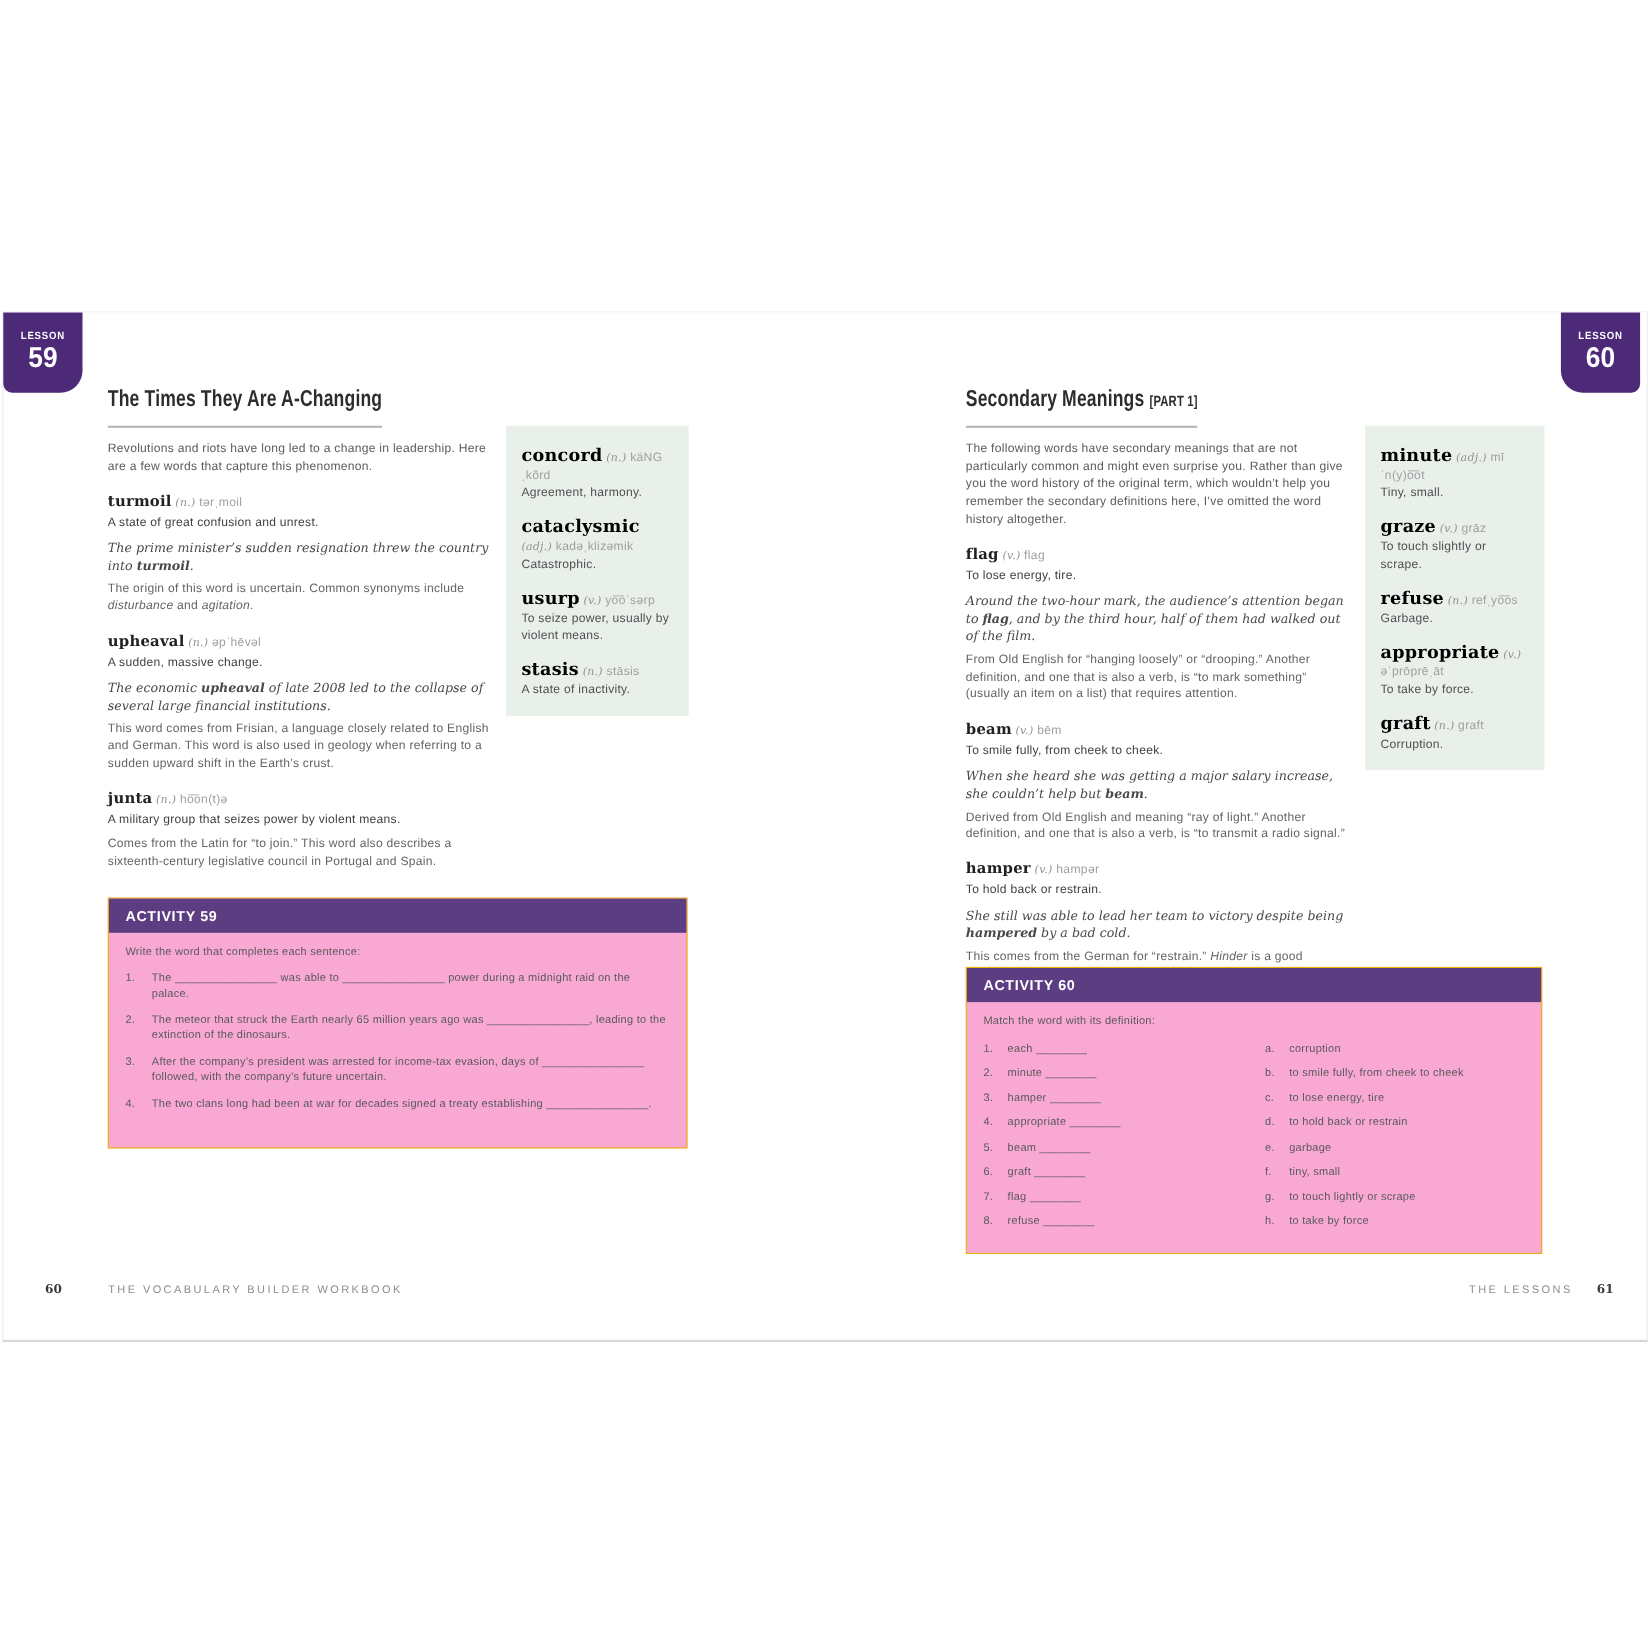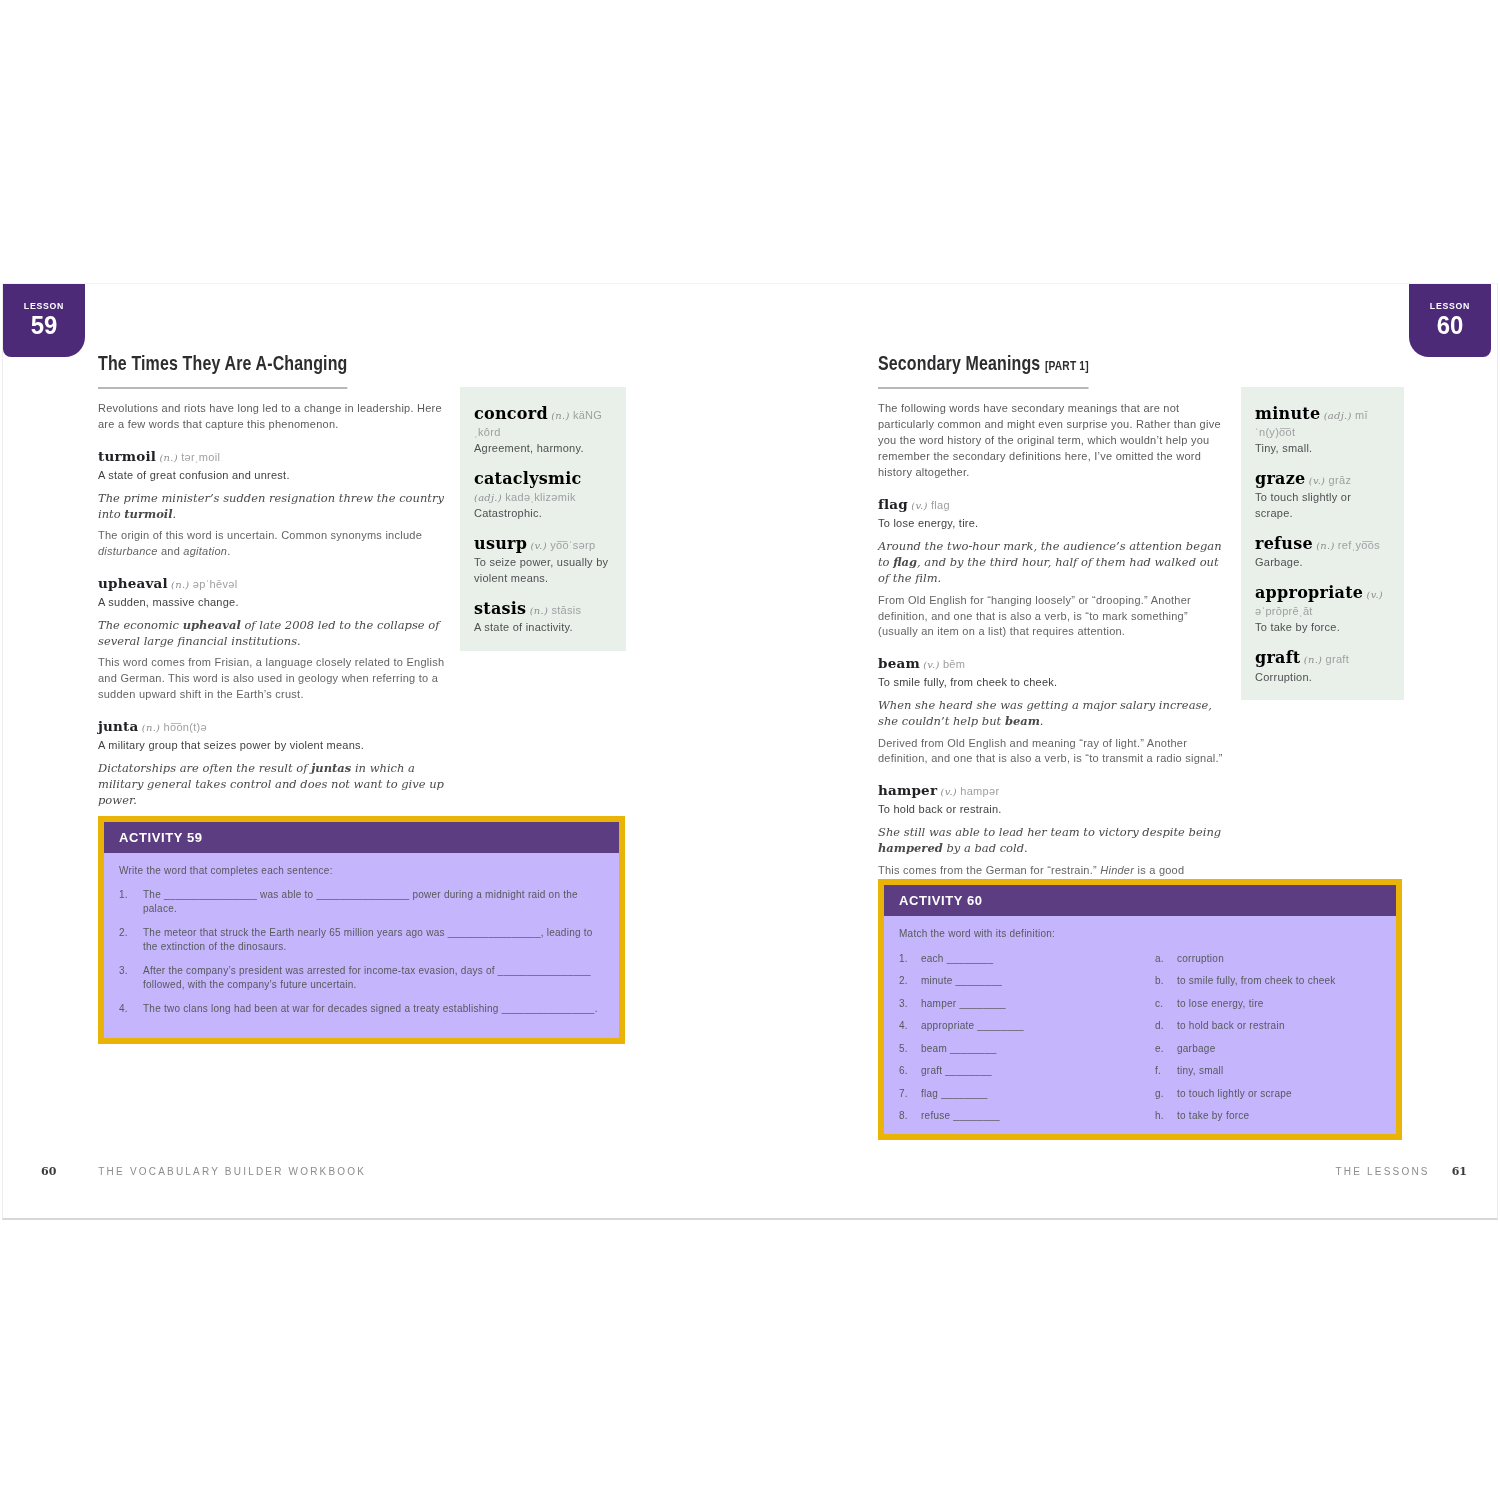--- a/index.html
+++ b/index.html
@@ -10,21 +10,21 @@
     -webkit-font-smoothing:antialiased;
   }
   .spread{
     position:absolute;left:2px;top:283px;width:1494px;height:934px;
     background:#fff;
     border-left:1px solid #ececec;border-right:1px solid #ececec;border-top:1px solid #f3f3f3;
     border-bottom:2px solid #d7d7d8;
   }
   
   .badge{
-    position:absolute;top:0;width:82px;height:73px;background:#4c2a78;color:#fff;
+    position:absolute;top:0;width:72px;height:73px;background:#4c2a78;color:#fff;
     text-align:center;box-sizing:border-box;
   }
   .badge-left{left:0;border-radius:0 0 20px 8px;}
   .badge-right{right:6px;border-radius:0 0 8px 20px;}
   .badge .lbl{font-size:9.5px;font-weight:700;letter-spacing:.8px;margin-top:16px;transform:scaleX(.92);}
   .badge .num{font-size:26px;font-weight:700;margin-top:1px;transform:scaleX(.92);line-height:1;}
 
   
   .main-col{position:absolute;top:64px;width:350px;color:#636466;font-size:11px;line-height:1.45;letter-spacing:.25px;}
   .main-left{left:95px;}
@@ -56,21 +56,21 @@
     position:absolute;background:#e9f0ea;box-sizing:border-box;
     padding:15px 14px;font-size:11px;line-height:1.45;color:#5a5b5d;letter-spacing:.25px;
   }
   .sidebar-left{left:457px;top:103px;width:166px;min-height:203px;}
   .sidebar-right{left:1238px;top:103px;width:163px;min-height:244px;}
   .sb-entry + .sb-entry{margin-top:10px;}
   .sb-word{font-family:"DejaVu Serif", serif;font-weight:700;font-size:16px;color:#000000;}
   .sb-def{color:#4e4f51;}
 
   
-  .activity{position:absolute;border:6px solid #eab308;background:#c4b5fd;box-sizing:border-box;}
+  .activity{position:absolute;border:1px solid #eab308;background:#f9a8d4;box-sizing:border-box;}
   .activity-left{left:95px;top:532px;width:527px;height:228px;}
   .activity-right{left:875px;top:595px;width:524px;height:261px;}
   .act-head{background:#5d3d82;color:#fff;font-weight:700;font-size:13px;letter-spacing:.6px;padding:8px 15px;}
   .act-body{padding:11px 15px 0 15px;font-size:10px;line-height:1.45;color:#58595b;letter-spacing:.25px;}
   .act-prompt{margin:0 0 2px 0;}
   .act-item{display:flex;margin-top:9px;}
   .act-item .n{flex:none;width:24px;}
   .match-grid{display:flex;margin-top:2px;}
   .match-words{width:256px;flex:none;}
   .match-defs{flex:1;}
@@ -126,21 +126,20 @@
       <p class="etym"><span>This word comes from Frisian, a language closely related to English and German. This word is also used in geology when referring to a sudden upward shift in the Earth’s crust.</span></p>
     </div>
 
     <div class="entry">
       <div class="entry-head">
         <span class="word">junta</span>
         <span class="pos">(n.)</span>
         <span class="pron">ho͞on(t)ə</span>
       </div>
       <p class="definition">A military group that seizes power by violent means.</p>
-      <p class="example"><span>Dictatorships are often the result of </span><span class="b">juntas</span><span> in which a military general takes control and does not want to give up power.</span></p>
       <p class="etym"><span>Comes from the Latin for “to join.” This word also describes a sixteenth-century legislative council in Portugal and Spain.</span></p>
     </div>
   </div>
 
   <div class="sidebar sidebar-left">
     <div class="sb-entry">
       <span class="sb-word">concord</span>
       <span class="pos">(n.)</span>
       <span class="pron">käNGˌkôrd</span>
       <div class="sb-def">Agreement, harmony.</div>

